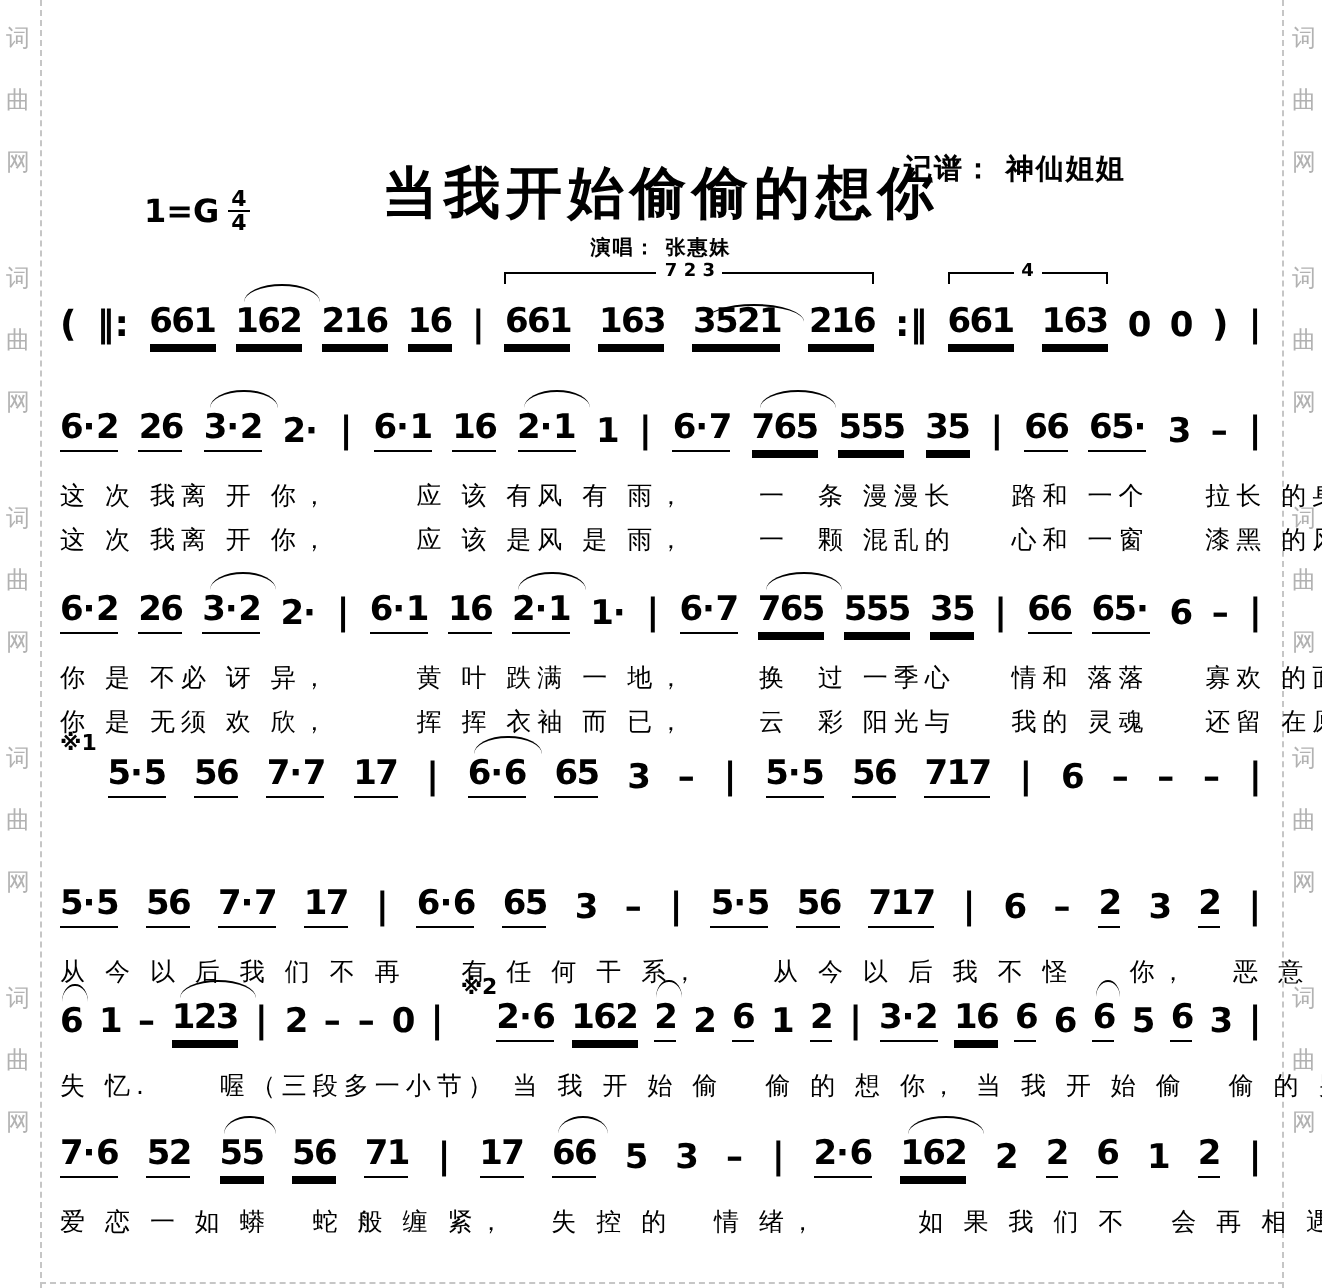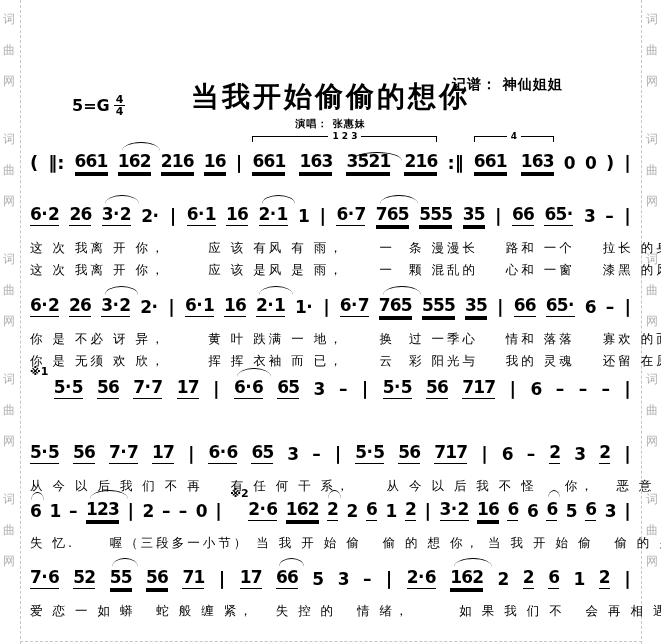--- a/index.html
+++ b/index.html
@@ -100,21 +100,21 @@
     <span class="gap"></span>
     <span>词</span>
     <span>曲</span>
     <span>网</span>
     <span class="gap"></span>
   </div>
 
 <div class="title">当我开始偷偷的想你</div>
 <div class="credit-notator">记谱： 神仙姐姐</div>
 <div class="keysig">
-  <span>5=G</span>
+  <span>1=G</span>
   <span class="frac">
     <span class="num">4</span>
     <span>4</span>
   </span>
 </div>
 <div class="credit-singer">演唱： 张惠妹</div>
 
 <div id="score">
     <div class="system s1">
       <div class="mline">
@@ -163,21 +163,21 @@
             <span class="ch">6</span>
           </span>
           <span class="dotrow">
             <span class="dr"></span>
             <span class="dr"><span class="ld"></span></span>
           </span>
         </span>
         <span class="sym">|</span>
         <span class="volta">
           <span class="vtop">
-            <span class="vnum">1 2 3</span>
+            <span class="vnum">7 2 3</span>
           </span>
           <span class="vitems">
             <span class="tok">
               <span class="grp u2">
                 <span class="ch">6</span>
                 <span class="ch">6</span>
                 <span class="ch">1</span>
               </span>
               <span class="dotrow">
                 <span class="dr"><span class="ld"></span></span>

